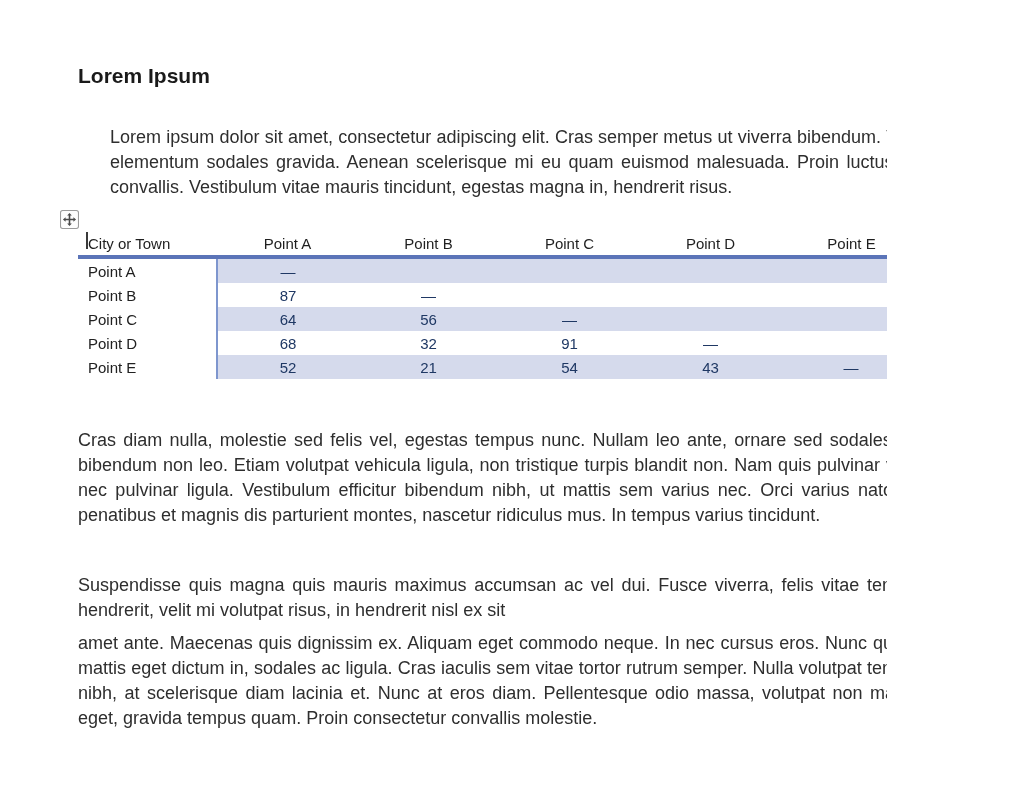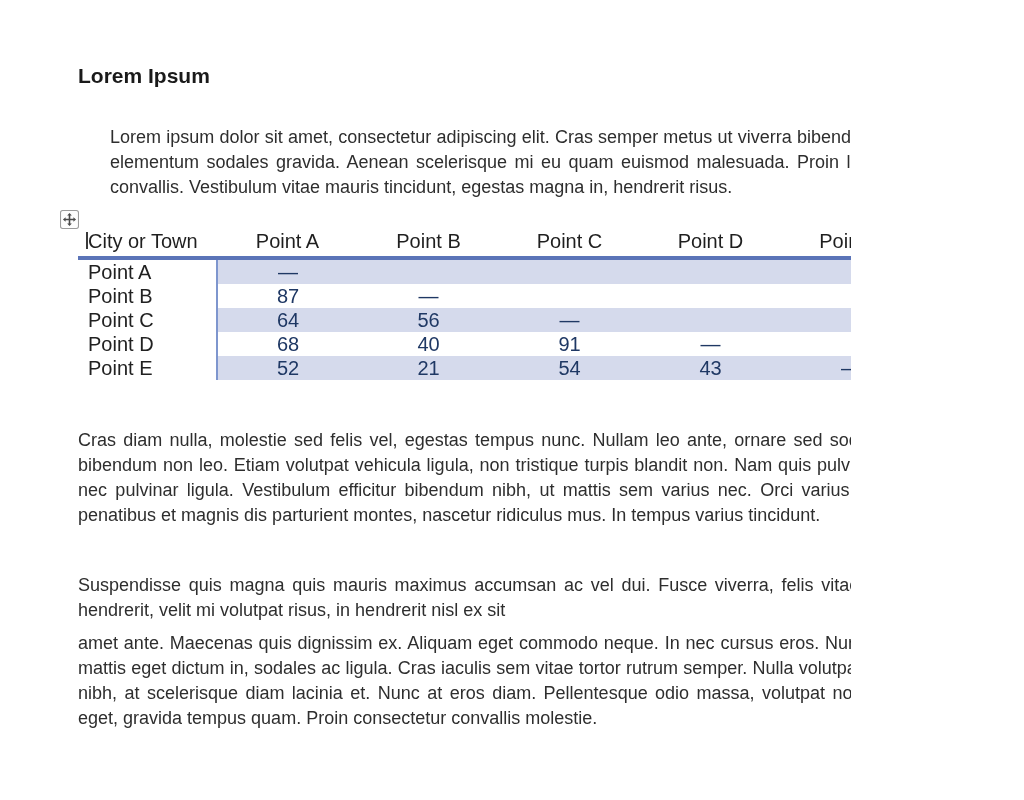--- a/index.html
+++ b/index.html
@@ -1,38 +1,38 @@
 <!DOCTYPE html>
 <html style="--rule: #5b74b8; --vline: #7e96ce; --band: #d5daec; --numcolor: #1f3864;"><head>
 <meta charset="utf-8">
 <style>
   html,body{margin:0;padding:0;background:#ffffff;}
   .page{
     position:relative;width:851px;height:800px;background:#ffffff;overflow:hidden;
-    font-family:"Liberation Sans",sans-serif;color:#303030;
+    font-family:"Liberation Sans",sans-serif;color:#303030;padding-left:36px;
   }
   .content{position:absolute;left:78px;top:0;width:845px;}
   .doc-heading{
     position:absolute;left:0;top:64px;margin:0;
     font-size:21px;line-height:24px;font-weight:bold;color:#1a1a1a;
   }
   .body-para{
     position:absolute;left:0;margin:0;width:845px;
     font-size:18px;line-height:25px;text-align:justify;color:#2e2e2e;
   }
   #para-1{top:125px;margin-left:32px;}
   #para-2{top:428px;}
   #para-3{top:573px;}
   #para-4{top:631px;}
 
   
   .doc-table{
     position:absolute;left:0;top:230px;width:845px;
     border-collapse:collapse;table-layout:fixed;
-    font-size:20px;
+    font-size:15px;
   }
   .doc-table col.first{width:139px;}
   .doc-table thead th{
     font-weight:normal;color:#1f1f1f;text-align:center;
     height:22px;vertical-align:bottom;padding:0 0 3px 0;
     border-bottom:4px solid var(--rule,#5b74b8);
   }
   .doc-table thead th:first-child{text-align:left;padding-left:10px;}
   .doc-table tbody td{
     height:24px;padding:0;text-align:center;
@@ -107,21 +107,21 @@
             <td class="rowlabel">Point C</td>
             <td class="vline">64</td>
             <td>56</td>
             <td>—</td>
             <td></td>
             <td></td>
           </tr>
           <tr>
             <td class="rowlabel">Point D</td>
             <td class="vline">68</td>
-            <td>40</td>
+            <td>32</td>
             <td>91</td>
             <td>—</td>
             <td></td>
           </tr>
           <tr class="banded">
             <td class="rowlabel">Point E</td>
             <td class="vline">52</td>
             <td>21</td>
             <td>54</td>
             <td>43</td>

